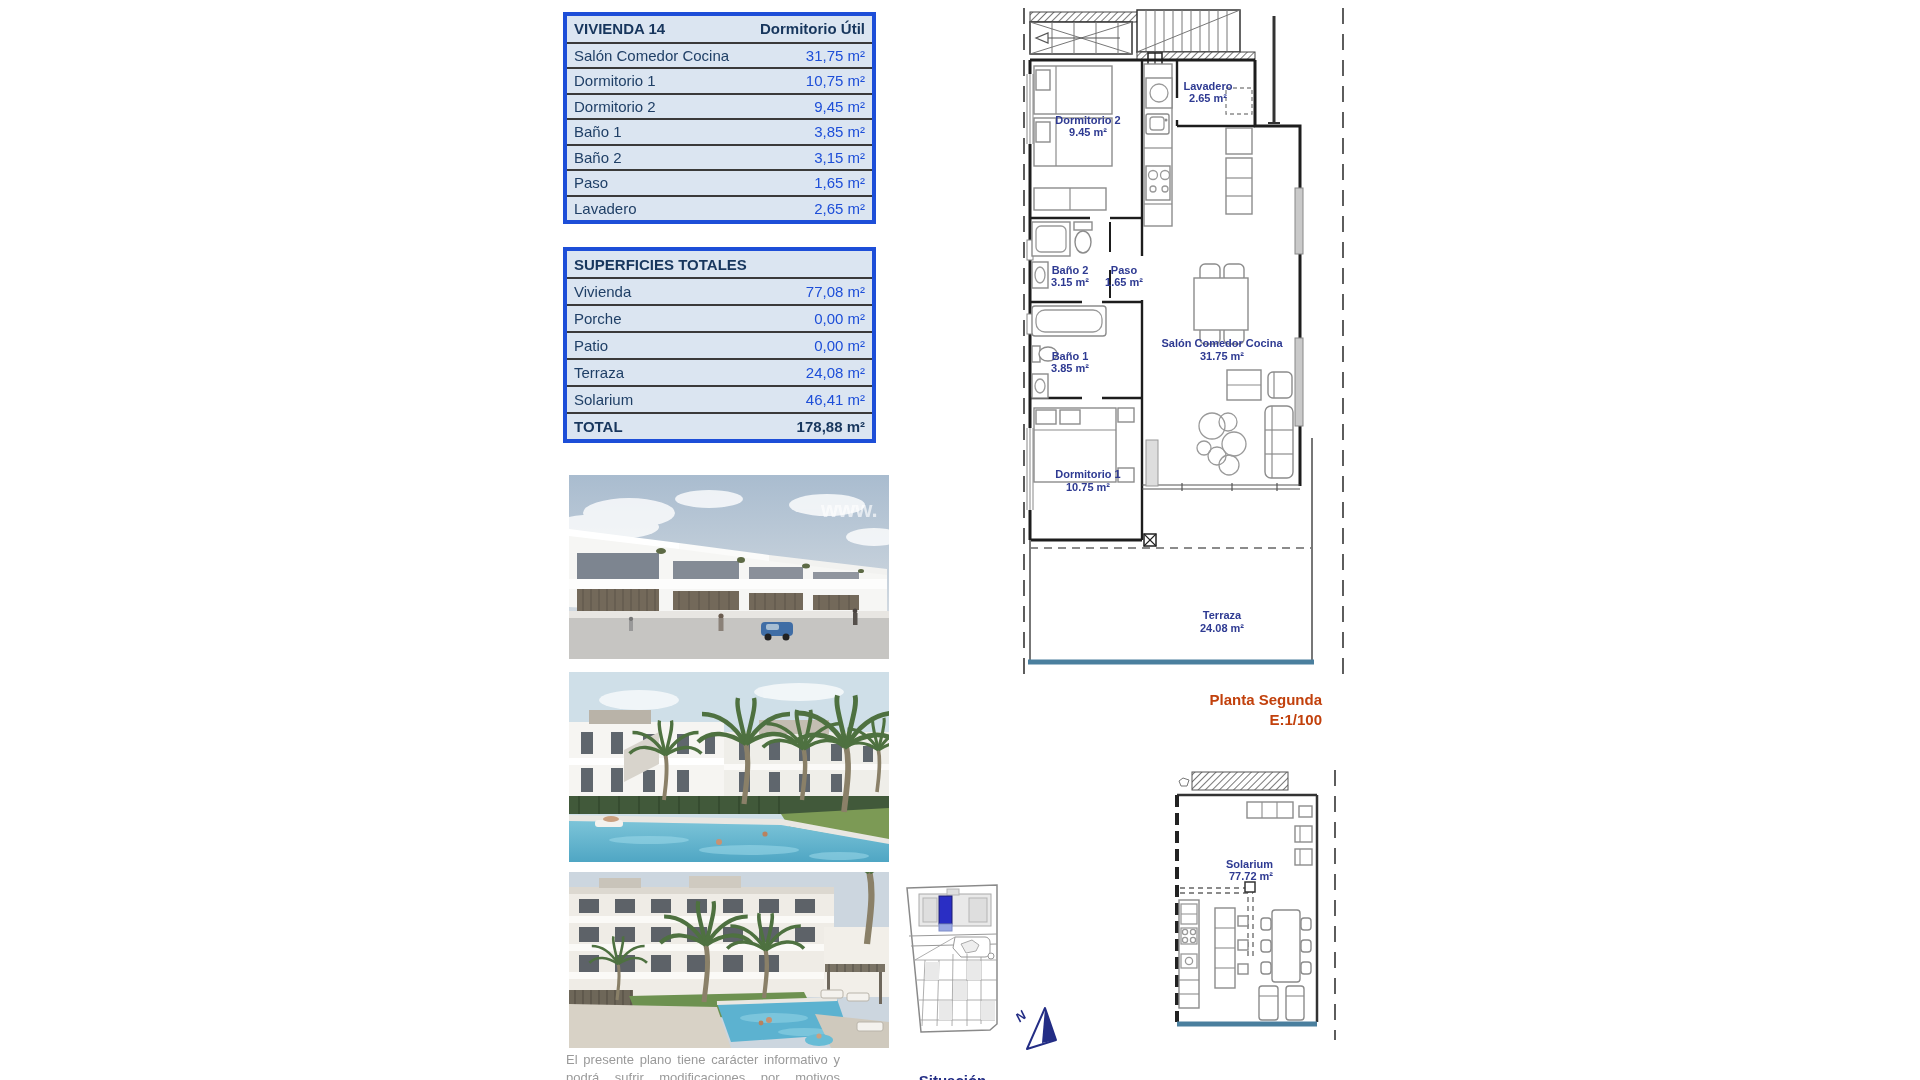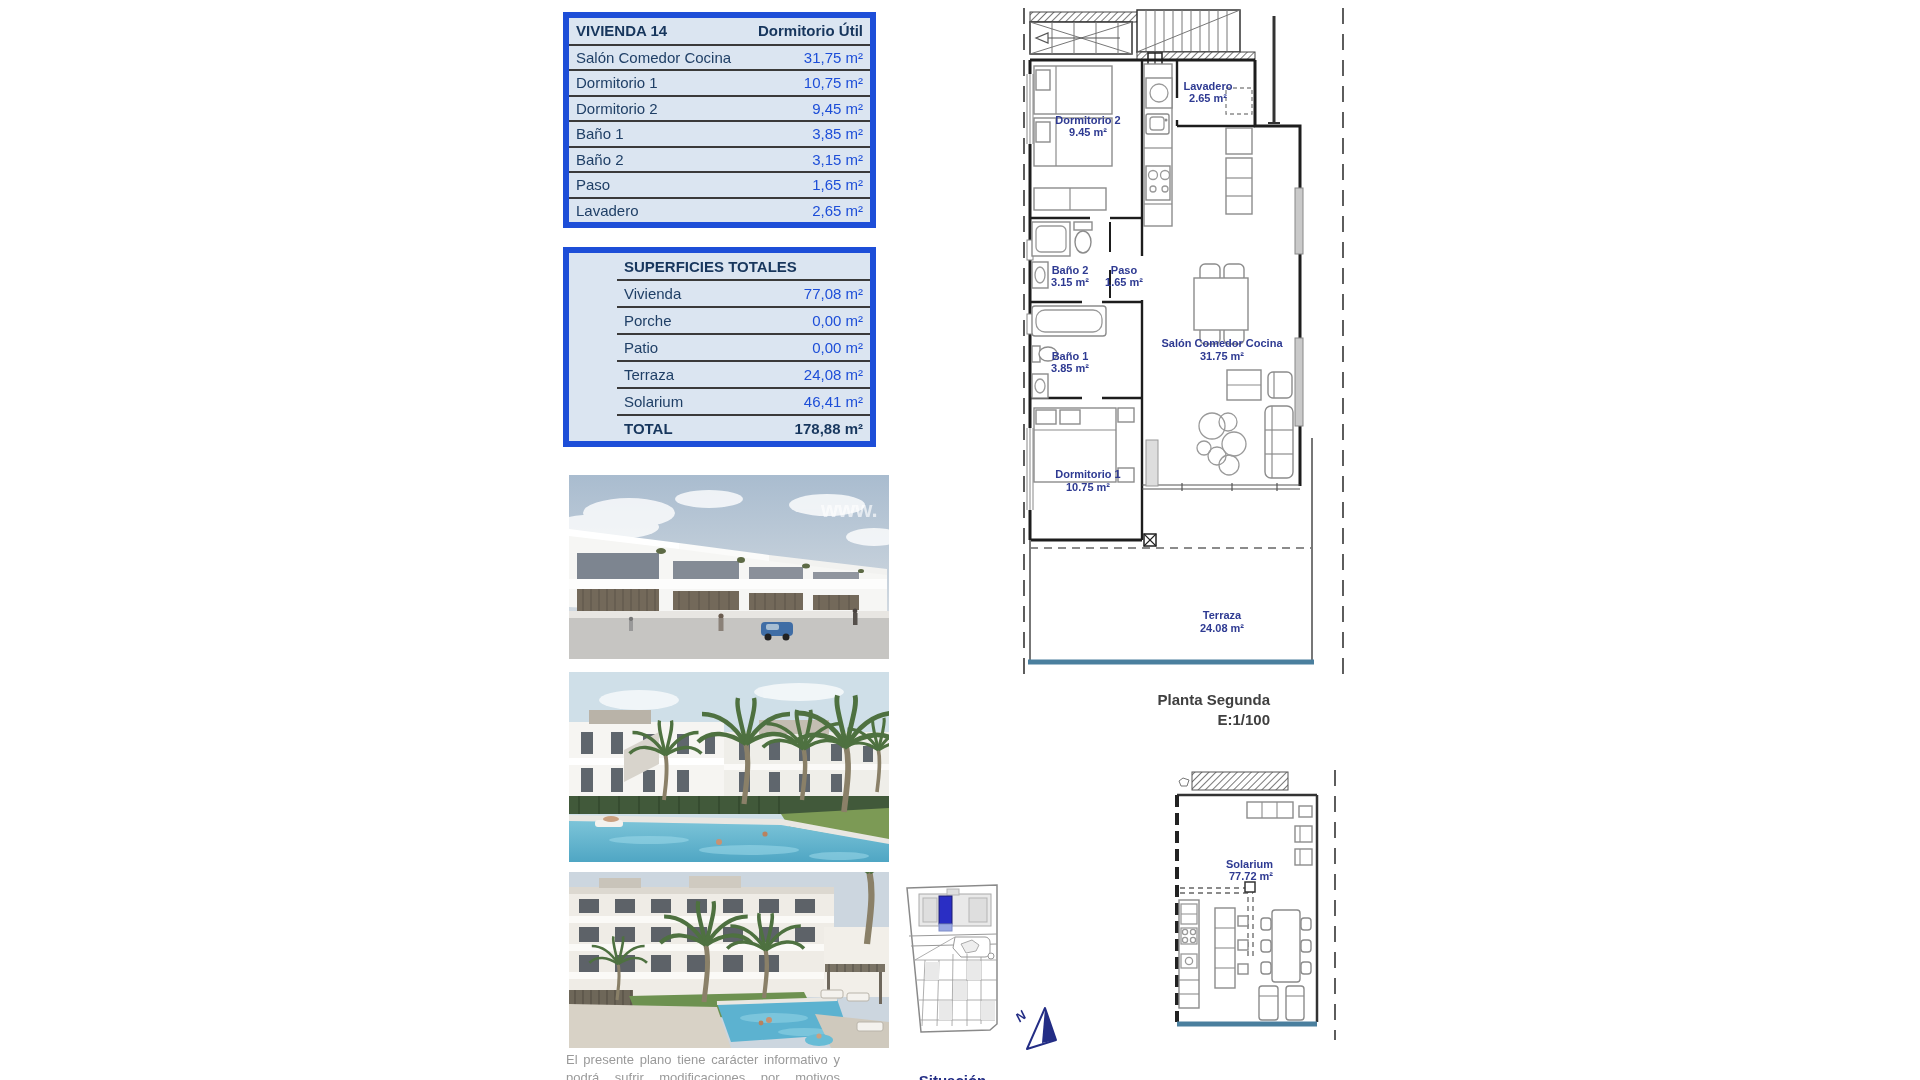--- a/index.html
+++ b/index.html
@@ -1,39 +1,39 @@
 <!DOCTYPE html>
 <html><head>
 <meta charset="utf-8">
 <style>
   html,body{margin:0;padding:0;background:#fff;}
   .page{position:relative;width:1920px;height:1080px;background:#ffffff;overflow:hidden;
         font-family:"Liberation Sans", sans-serif;}
   
-  .tbl{position:absolute;width:313px;background:#dbe5f1;border:6px solid #1d4ed8;box-sizing:border-box;}
+  .tbl{position:absolute;width:313px;background:#dbe5f1;border:4px solid #1d4ed8;box-sizing:border-box;}
   .t1{left:563px;top:12px;}
-  .t2{left:563px;top:247px;padding-left:48px;}
+  .t2{left:563px;top:247px;}
   .trow{display:flex;justify-content:space-between;align-items:center;
         padding:0 7px;box-sizing:border-box;border-top:2px solid #3a3a3a;}
   .trow:first-child{border-top:none;}
   .t1 .trow{height:25.5px;}
   .t2 .trow{height:27px;}
   .t2 .thead{height:26px;}
   .tl{font-size:15px;color:#1f3f66;}
   .tv{font-size:15px;color:#1d4ed8;}
   .thead .tl,.thead .tv{font-weight:bold;color:#17365d;}
   .trow.total .tl,.trow.total .tv{font-weight:bold;color:#17365d;}
   
   .photo{position:absolute;left:569px;width:320px;display:block;}
   
   .disclaimer{position:absolute;left:566px;top:1051px;width:274px;
               font-size:13px;line-height:1.4;color:#9a9a9a;text-align:justify;}
   
-  .plan-caption{position:absolute;left:1030px;width:240px;text-align:right;
-                font-weight:bold;color:#404040;font-size:15px;line-height:20px;}
+  .plan-caption{position:absolute;left:1082px;width:240px;text-align:right;
+                font-weight:bold;color:#c2410c;font-size:15px;line-height:20px;}
   .situacion-label{position:absolute;left:895px;top:1036px;width:115px;text-align:center;
                    font-weight:bold;color:#232d85;font-size:15px;margin-top:36px;}
   svg{position:absolute;display:block;}
   .room-label{font-family:"Liberation Sans",sans-serif;font-size:11px;font-weight:bold;
               fill:#2e3a92;text-anchor:middle;}
   .furn{stroke:#8c8c8c;fill:#ffffff;stroke-width:1.4;}
   .furn2{stroke:#9a9a9a;fill:none;stroke-width:1.3;}
   .wallx{stroke:#1d1d1d;stroke-width:3;fill:none;}
   .walli{stroke:#1d1d1d;stroke-width:2.4;fill:none;}
   .dash{stroke:#4c4c4c;stroke-width:1.8;stroke-dasharray:16,10;fill:none;}

